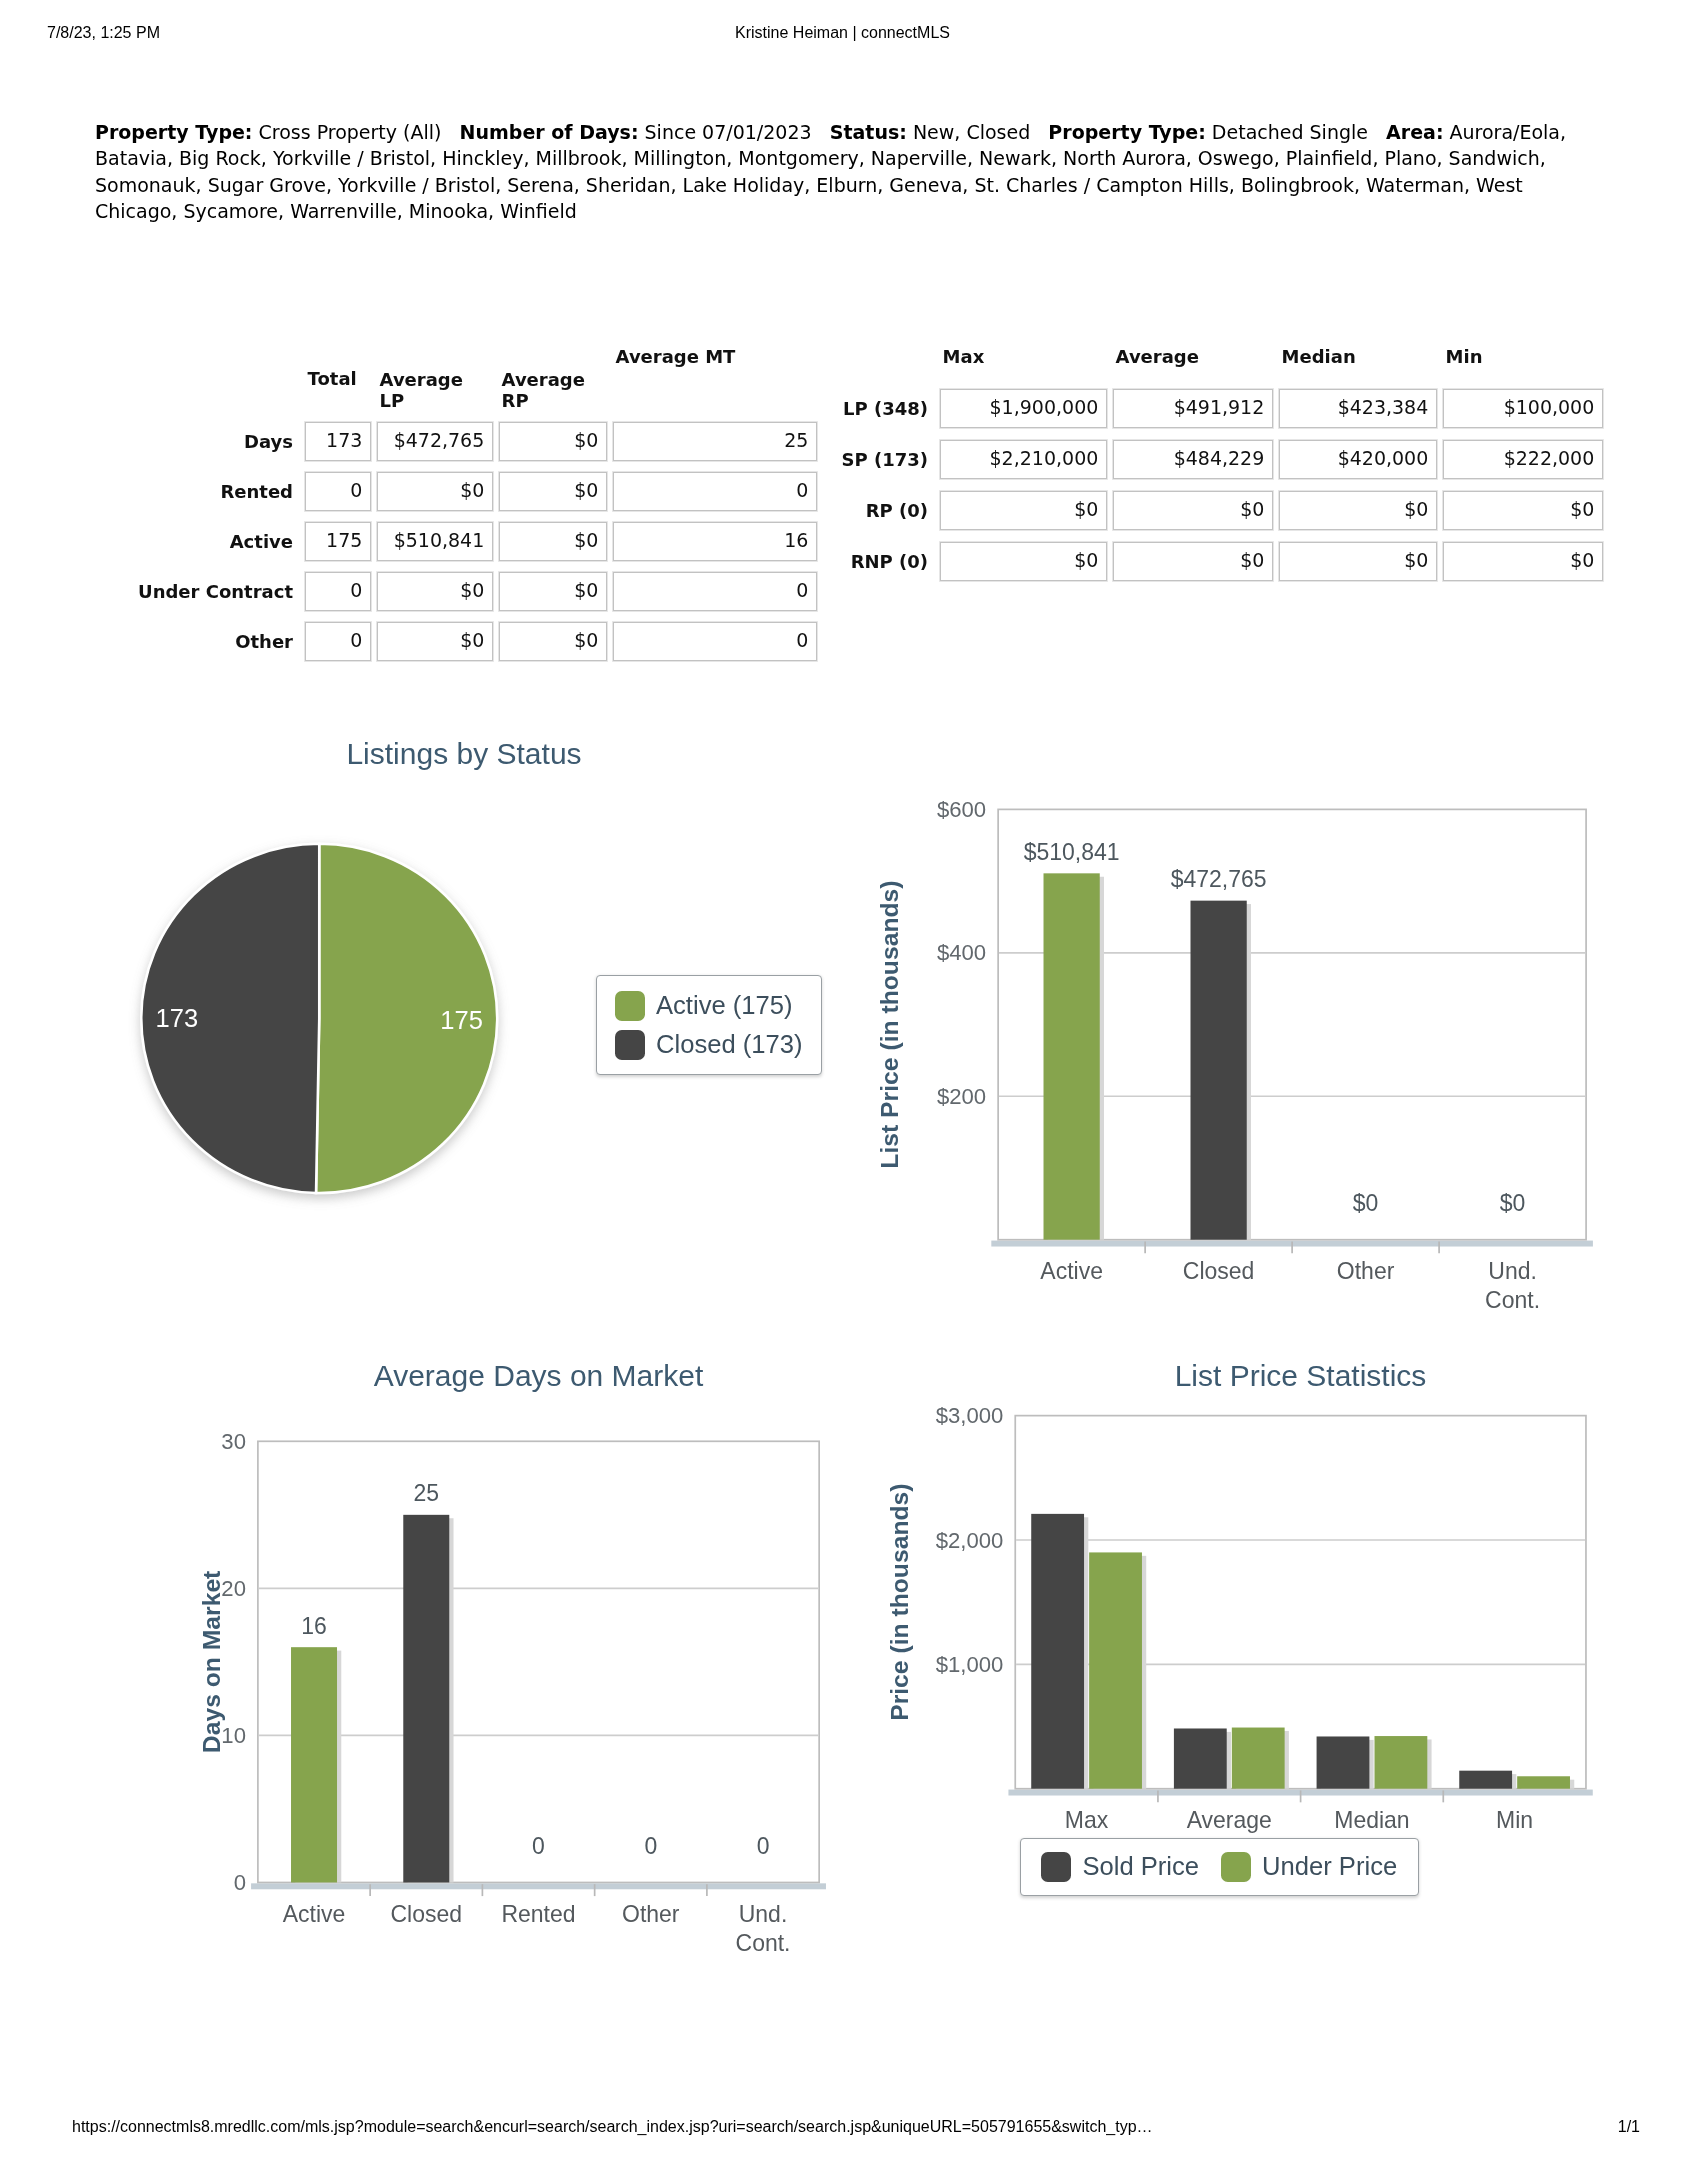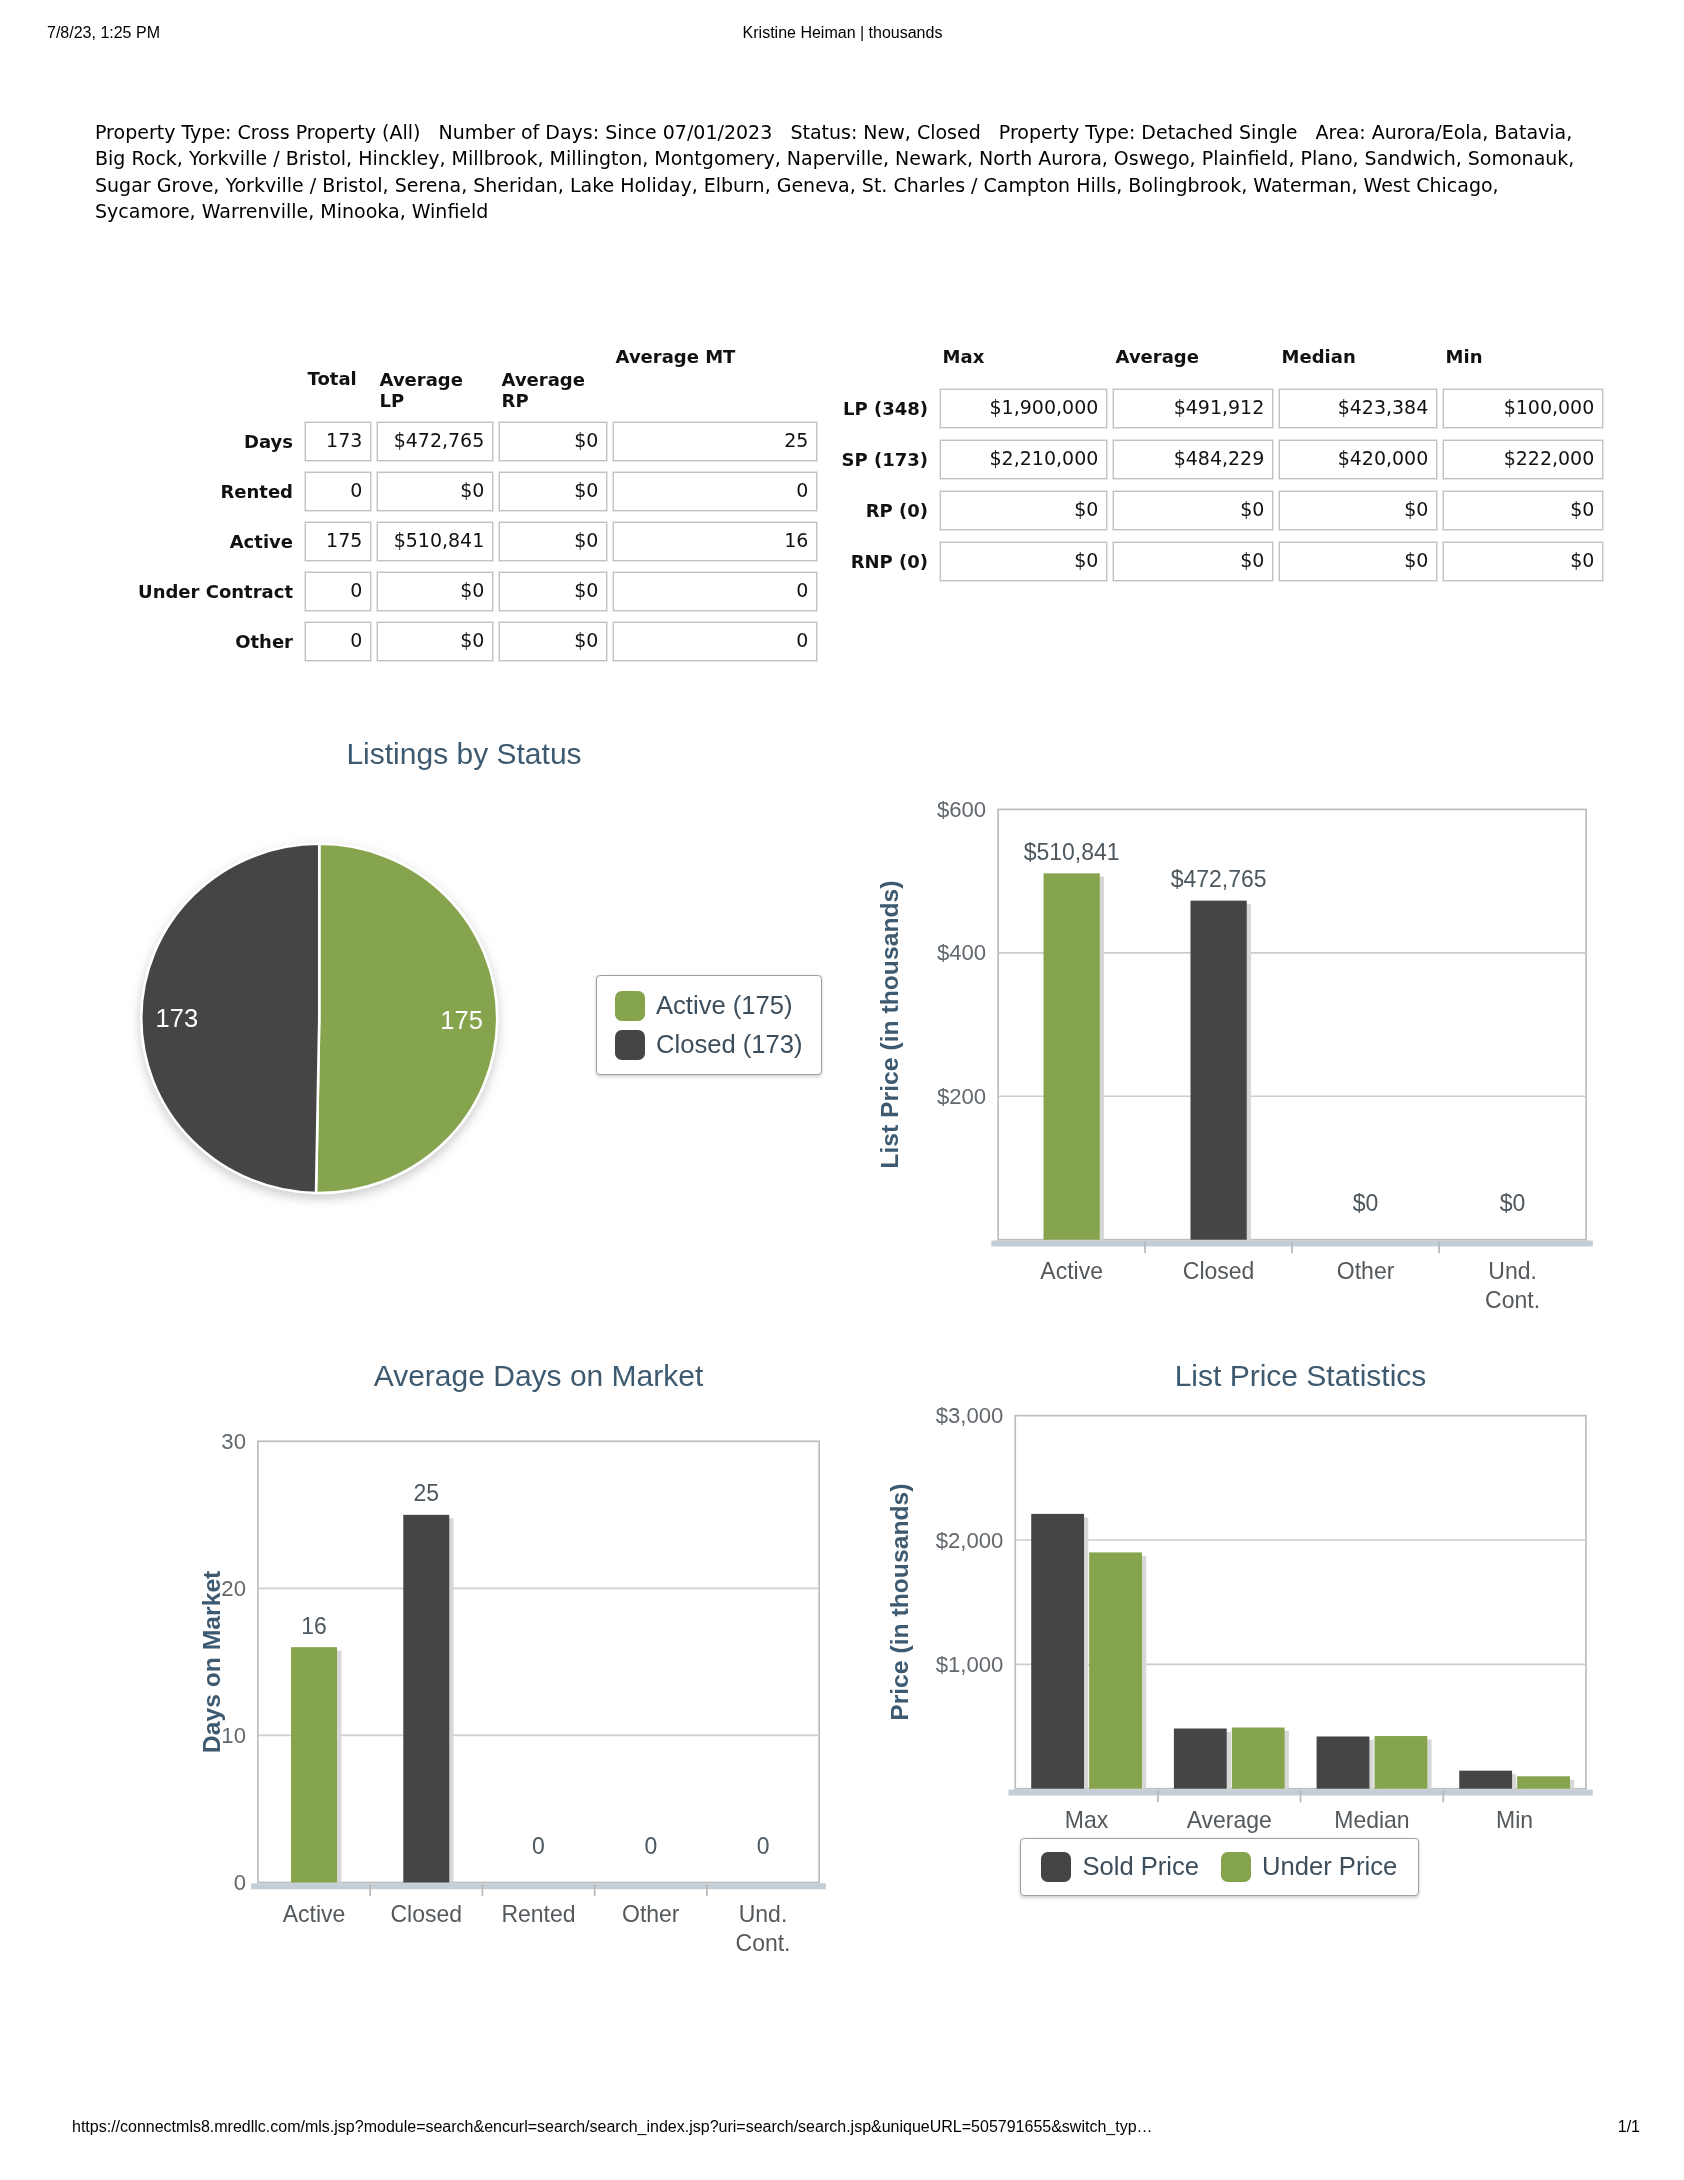--- a/index.html
+++ b/index.html
@@ -16,21 +16,21 @@
   .print-header .ph-left{position:absolute;left:47px;top:0;}
   .print-header .ph-center{position:absolute;left:0;width:100%;text-align:center;top:0;}
   .print-footer{position:absolute;top:2118px;left:0;width:100%;height:22px;
     font-family:"Liberation Sans",sans-serif;font-size:16px;color:#000;}
   .print-footer .pf-url{position:absolute;left:72px;top:0;}
   .print-footer .pf-page{position:absolute;right:45px;top:0;}
 
   
   .criteria{position:absolute;left:95px;top:119px;width:1506px;
     font-size:19px;line-height:26.4px;color:#000;}
-  .criteria b{font-weight:normal;}
+  .criteria b{font-weight:bold;}
 
   
   .lt-grid{position:absolute;left:95px;top:346px;
     display:grid;grid-template-columns:204px 66px 116px 108px 204px;
     grid-auto-rows:39px;grid-template-rows:65px;gap:11px 6px;
     font-size:18px;}
   .rt-grid{position:absolute;left:825px;top:346px;
     display:grid;grid-template-columns:109px 167px 160px 158px 160px;
     grid-auto-rows:39px;grid-template-rows:31px;gap:12px 6px;
     font-size:18px;}
@@ -71,21 +71,21 @@
   #legend-lps{left:177px;top:482px;flex-direction:row;gap:22px;padding:12.8px 20.4px;align-items:center;}
   .legend-item{display:flex;align-items:center;gap:11px;white-space:nowrap;}
   .legend-swatch{width:30px;height:30px;border-radius:6.8px;flex:0 0 auto;}
   .legend-label{font-family:"Liberation Sans",sans-serif;font-size:25.6px;color:#3c4e5c;}
 </style>
 </head>
 <body>
 
 <div class="print-header">
   <span class="ph-left">7/8/23, 1:25 PM</span>
-  <span class="ph-center">Kristine Heiman | thousands</span>
+  <span class="ph-center">Kristine Heiman | connectMLS</span>
 </div>
 
 <div class="criteria" id="criteria"><b>Property Type:</b> Cross Property (All)&nbsp;&nbsp; <b>Number of Days:</b> Since 07/01/2023&nbsp;&nbsp; <b>Status:</b> New, Closed&nbsp;&nbsp; <b>Property Type:</b> Detached Single&nbsp;&nbsp; <b>Area:</b> Aurora/Eola, Batavia, Big Rock, Yorkville / Bristol, Hinckley, Millbrook, Millington, Montgomery, Naperville, Newark, North Aurora, Oswego, Plainfield, Plano, Sandwich, Somonauk, Sugar Grove, Yorkville / Bristol, Serena, Sheridan, Lake Holiday, Elburn, Geneva, St. Charles / Campton Hills, Bolingbrook, Waterman, West Chicago, Sycamore, Warrenville, Minooka, Winfield</div>
 
 <div class="lt-grid">
   <div></div>
   <div class="t-head head-center">Total</div>
   <div class="t-head">Average
 LP</div>
   <div class="t-head">Average

